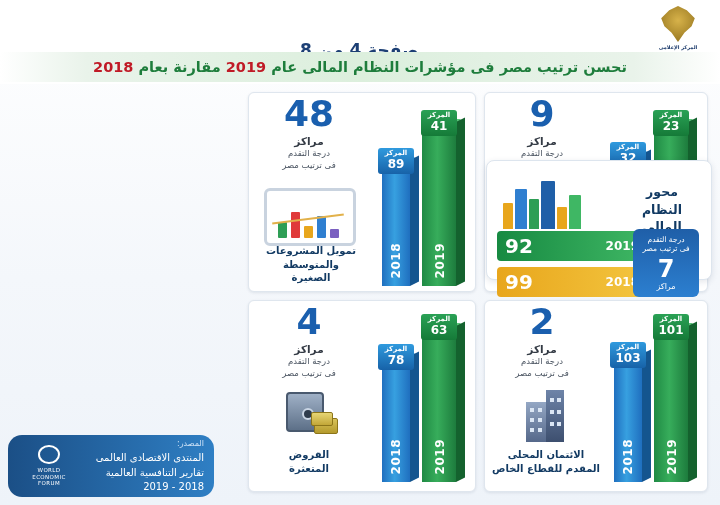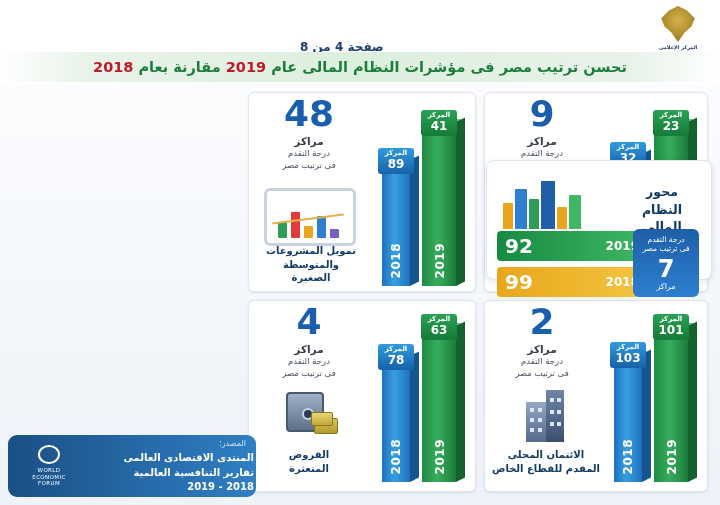--- a/index.html
+++ b/index.html
@@ -35,21 +35,21 @@
     line-height: 1.25; font-weight: bold;
   }
   .title-main {
     position: absolute; right: 80px; top: 8px; width: 630px;
     text-align: center;
     color: #c01a26; font-size: 17.5px; font-weight: bold; line-height: 1.3;
     direction: rtl;
   }
   .pagebox {
     position: absolute; left: 300px; top: 40px;
-    color: #1c3f74; font-size: 12px; font-weight: bold;
+    color: #1c3f74; font-size: 17px; font-weight: bold;
   }
   .subbar {
     position: absolute; top: 52px; right: 0; width: 720px; height: 30px;
   }
   .subbar .bg {
     position: absolute; inset: 0;
     background: linear-gradient(90deg, rgba(255,255,255,0) 0%, #e9f3ea 12%, #dcefdd 50%, #e9f3ea 88%, rgba(255,255,255,0) 100%);
     border-radius: 4px;
   }
   .title-sub {
@@ -209,26 +209,26 @@
     background: linear-gradient(180deg,#1f5fa8,#2c7fd0);
     border-radius: 6px; color: #fff; text-align: center; padding-top: 6px;
     direction: rtl;
   }
   .badge-blue .lbl { font-size: 7.5px; line-height: 1.25; }
   .badge-blue .num { font-size: 24px; font-weight: bold; line-height: 1.1; margin-top: 2px; }
   .badge-blue .unit { font-size: 8px; }
 
   
   .footer {
-    position: absolute; left: 8px; bottom: 8px; width: 248px; height: 62px;
+    position: absolute; left: 8px; bottom: 8px; width: 206px; height: 62px;
     background: linear-gradient(90deg,#1b4f86,#2f7fc4);
-    border-radius: 9px; color: #fff; direction: rtl;
+    border-radius: 14px; color: #fff; direction: rtl;
   }
   .footer .src { position: absolute; right: 10px; top: 4px; font-size: 8px; color: #cfe3f7; }
-  .footer .txt { position: absolute; right: 2px; top: 16px; text-align: right; font-size: 10px; line-height: 1.45; font-weight: bold; }
+  .footer .txt { position: absolute; right: 10px; top: 16px; text-align: right; font-size: 10px; line-height: 1.45; font-weight: normal; }
   .footer .wef {
     position: absolute; left: 10px; top: 10px; width: 62px; height: 42px;
     display: flex; flex-direction: column; align-items: center; justify-content: center;
     color: #fff;
   }
   .footer .wef .ring {
     width: 22px; height: 22px; border-radius: 50%; border: 2px solid #ffffff;
   }
   .footer .wef .wt { font-size: 5.5px; letter-spacing: .4px; text-align: center; margin-top: 3px; line-height: 1.2; }
 </style>

